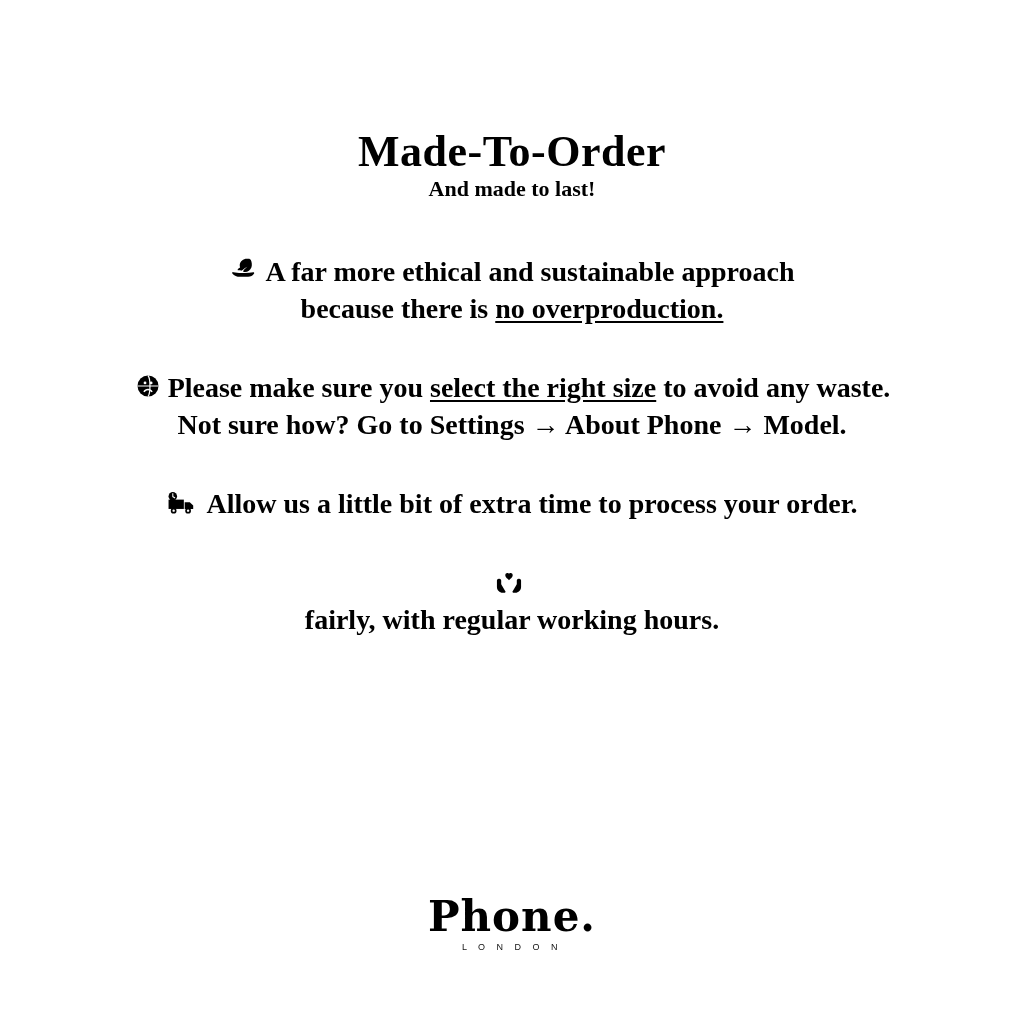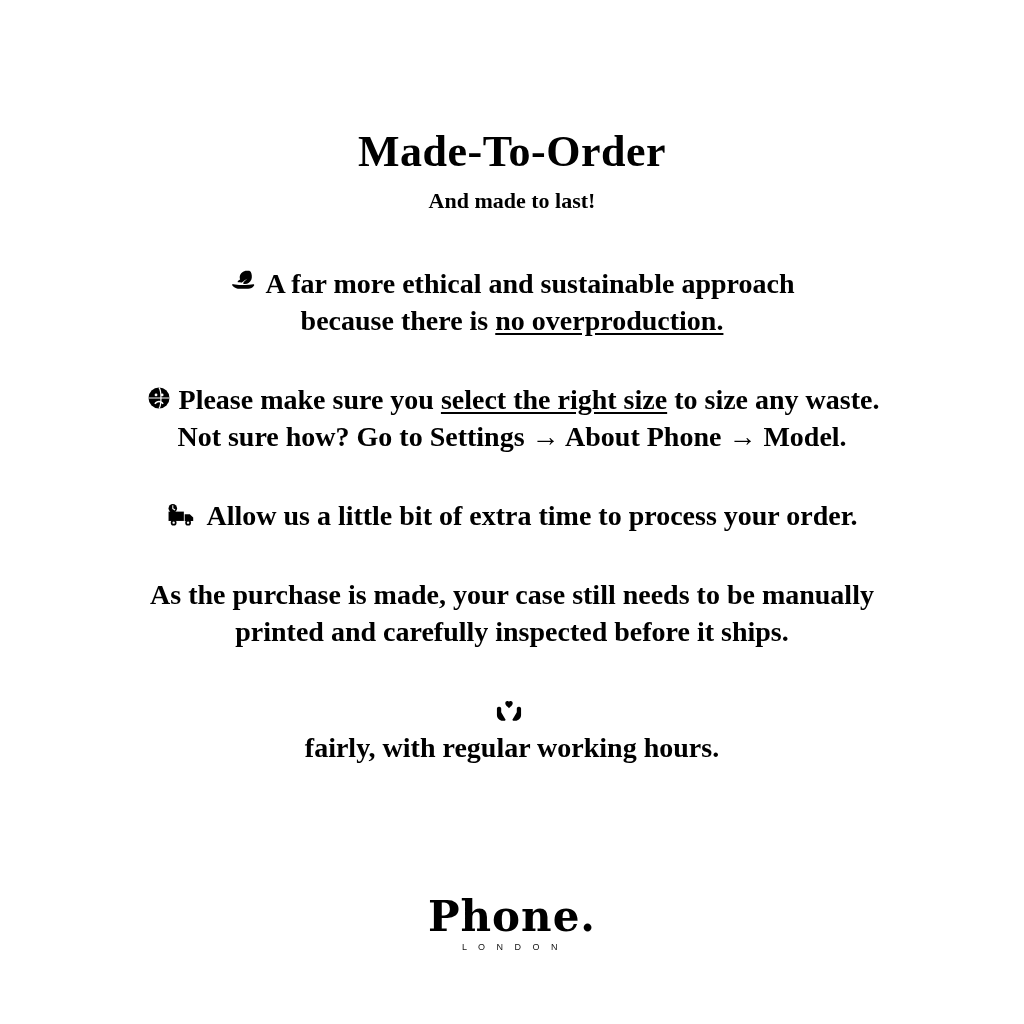--- a/index.html
+++ b/index.html
@@ -25,21 +25,21 @@
   }
   .title {
     margin-top: 128px;
     font-size: 44px;
     font-weight: bold;
     letter-spacing: 0.5px;
     line-height: 1.1;
     text-align: right;
   }
   .subtitle {
-    margin-top: 12px;
+    margin-top: 0;
     font-size: 22px;
     font-weight: bold;
     text-align: center;
   }
   .blocks {
     margin-top: 52px;
     width: 960px;
     display: flex;
     flex-direction: column;
     align-items: center;
@@ -117,21 +117,21 @@
 
     <div class="block">
       <div>
         <span class="icon">
           <svg width="28" height="28" viewBox="0 0 32 32" aria-hidden="true">
             <circle cx="16" cy="16" r="12" fill="#000"></circle>
             <path fill="#fff" d="M11 12.5a1.6 1.6 0 1 1 3.2 0 1.6 1.6 0 0 1-3.2 0zm7 0a1.6 1.6 0 1 1 3.2 0 1.6 1.6 0 0 1-3.2 0z"></path>
             <path fill="#fff" d="M10.6 22.2c1.3-2 3.2-3.1 5.4-3.1s4.1 1.1 5.4 3.1l-1.5 1c-1-1.5-2.4-2.3-3.9-2.3s-2.9.8-3.9 2.3l-1.5-1z"></path>
             <path fill="none" stroke="#fff" stroke-width="1.4" d="M16 4c3 3.6 3 20.4 0 24M4 16h24"></path>
           </svg>
-        </span><span>Please make sure you </span><u class="ul">select the right size</u><span> to size any waste.</span>
+        </span><span>Please make sure you </span><u class="ul">select the right size</u><span> to avoid any waste.</span>
       </div>
       <div>
         <span>Not sure how? Go to Settings → About Phone → Model.</span>
       </div>
     </div>
 
     <div class="block">
       <div>
         <span class="icon">
           <svg width="34" height="26" viewBox="0 0 40 28" aria-hidden="true">
@@ -141,28 +141,20 @@
             <path fill="#000" d="M22 13h6l4 4v4h-10z"></path>
             <circle cx="9" cy="23" r="3.4" fill="#000"></circle>
             <circle cx="9" cy="23" r="1.4" fill="#fff"></circle>
             <circle cx="26" cy="23" r="3.4" fill="#000"></circle>
             <circle cx="26" cy="23" r="1.4" fill="#fff"></circle>
           </svg>
         </span><span>Allow us a little bit of extra time to process your order.</span>
       </div>
     </div>
 
-    <div class="block">
-      <div>
-        <span>As the purchase is made, your case still needs to be manually</span>
-      </div>
-      <div>
-        <span>printed and carefully inspected before it ships.</span>
-      </div>
-    </div>
 
     <div class="block tight">
       <div>
         <span class="icon">
           <svg width="30" height="26" viewBox="0 0 32 28" aria-hidden="true">
             <path fill="#000" d="M16 12.2l-1.2-1.3c-1.6-1.7-2.8-2.8-2.8-4.3 0-1.3 1-2.3 2.3-2.3.8 0 1.5.4 1.7.9.2-.5.9-.9 1.7-.9 1.3 0 2.3 1 2.3 2.3 0 1.5-1.2 2.6-2.8 4.3L16 12.2z"></path>
             <path fill="#000" d="M5 10.5c-1.1 0-2 .9-2 2v6.8c0 3.4 2.8 6.2 6.2 6.2h2.3c.7 0 1.1-.8.7-1.4L7.9 17c-.2-.3-.3-.6-.3-1v-3.5c0-1.1-.9-2-2-2zM27 10.5c1.1 0 2 .9 2 2v6.8c0 3.4-2.8 6.2-6.2 6.2h-2.3c-.7 0-1.1-.8-.7-1.4L24.1 17c.2-.3.3-.6.3-1v-3.5c0-1.1.9-2 2-2z"></path>
           </svg>
         </span>
       </div>

